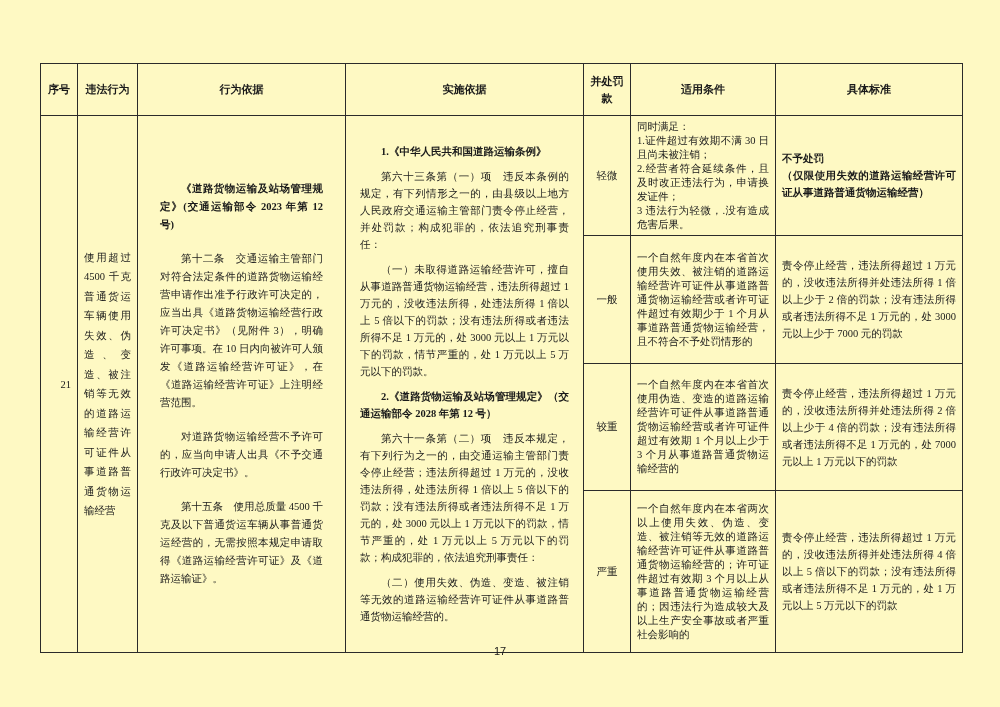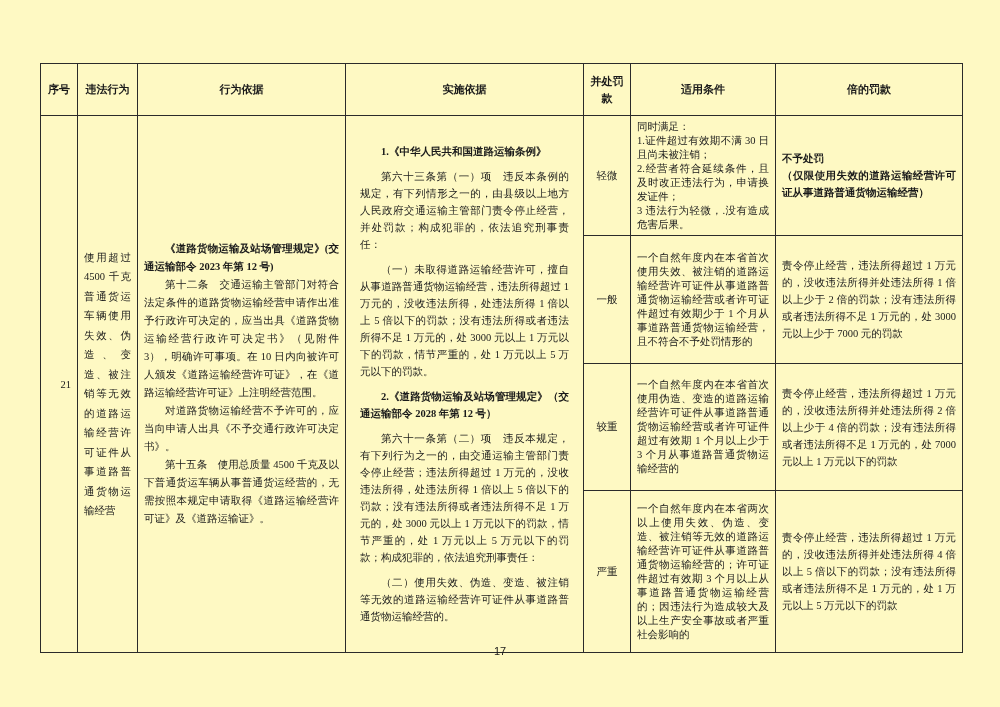--- a/index.html
+++ b/index.html
@@ -33,21 +33,21 @@
   .c-level{width:47px;}
   .c-cond{width:145px;}
   .c-std{width:187px;}
 
   td.cell-serial{text-align:right;font-size:11px;}
   td.cell-violation{
     text-align:justify;word-break:break-all;
     line-height:19.5px;padding:4px 5px;
   }
   td.cell-basis,td.cell-impl{padding:4px 6px;}
-  td.cell-basis p{margin:0;text-indent:2em;line-height:18px;text-align:justify;}
+  td.cell-basis p{margin:16px;text-indent:2em;line-height:18px;text-align:justify;}
   td.cell-impl p{margin:8px;text-indent:2em;line-height:17px;text-align:justify;}
   p.law-title{font-weight:bold;}
   p.law-title-centered{font-weight:bold;text-indent:0;text-align:center;}
 
   td.cell-level{text-align:center;}
   td.cell-cond{font-size:10px;line-height:14px;padding:3px 7px;text-align:justify;word-break:break-all;}
   td.cell-cond .cond-line{display:block;}
   td.cell-std{line-height:17px;padding:3px 7px;text-align:justify;word-break:break-all;}
   td.cell-std .std-line{display:block;font-weight:bold;}
 
@@ -77,21 +77,21 @@
         <col class="c-std">
     </colgroup>
     <thead>
       <tr>
         <th>序号</th>
         <th>违法行为</th>
         <th>行为依据</th>
         <th>实施依据</th>
         <th>并处罚款</th>
         <th>适用条件</th>
-        <th>倍的罚款</th>
+        <th>具体标准</th>
       </tr>
     </thead>
     <tbody>
       <tr class="r1">
         <td class="cell-serial" rowspan="4">21</td>
         <td class="cell-violation" rowspan="4">使用超过 4500 千克普通货运车辆使用失效、伪造、变造、被注销等无效的道路运输经营许可证件从事道路普通货物运输经营</td>
         <td class="cell-basis" rowspan="4">
           <p class="law-title">《道路货物运输及站场管理规定》(交通运输部令 2023 年第 12 号)</p>
           <p>第十二条　交通运输主管部门对符合法定条件的道路货物运输经营申请作出准予行政许可决定的，应当出具《道路货物运输经营行政许可决定书》（见附件 3），明确许可事项。在 10 日内向被许可人颁发《道路运输经营许可证》，在《道路运输经营许可证》上注明经营范围。</p>
           <p>对道路货物运输经营不予许可的，应当向申请人出具《不予交通行政许可决定书》。</p>

